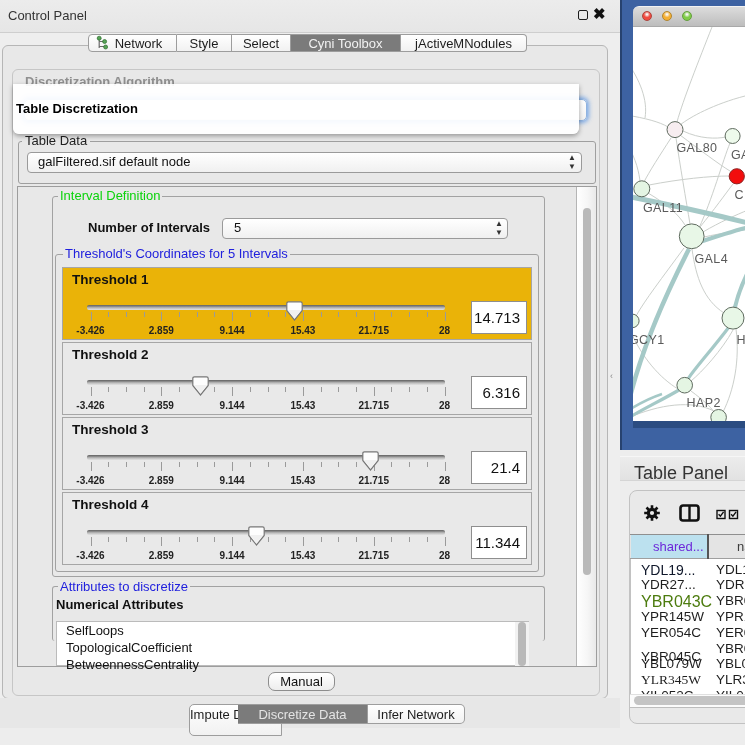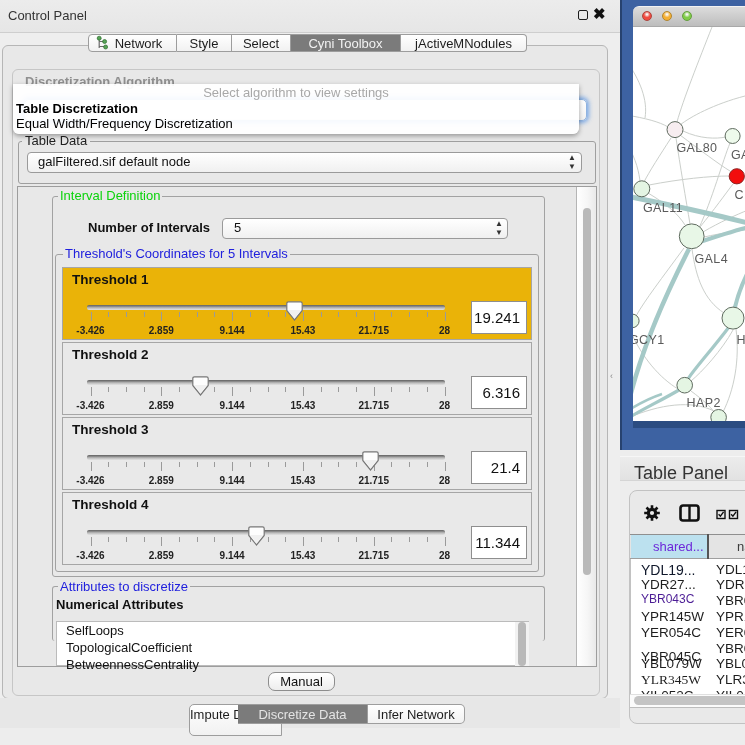--- a/index.html
+++ b/index.html
@@ -68,21 +68,21 @@
     <div style="position:absolute;left:2.5px;top:57px;width:50px;text-align:center;font-size:10px;font-weight:bold;color:#222;">-3.426</div>
     <div style="position:absolute;left:73.3px;top:57px;width:50px;text-align:center;font-size:10px;font-weight:bold;color:#222;">2.859</div>
     <div style="position:absolute;left:144.1px;top:57px;width:50px;text-align:center;font-size:10px;font-weight:bold;color:#222;">9.144</div>
     <div style="position:absolute;left:214.9px;top:57px;width:50px;text-align:center;font-size:10px;font-weight:bold;color:#222;">15.43</div>
     <div style="position:absolute;left:285.7px;top:57px;width:50px;text-align:center;font-size:10px;font-weight:bold;color:#222;">21.715</div>
     <div style="position:absolute;left:356.5px;top:57px;width:50px;text-align:center;font-size:10px;font-weight:bold;color:#222;">28</div>
     <svg style="position:absolute;left:223.3px;top:33px;" width="17" height="20" viewBox="0 0 17 20">
       <path d="M2.5 0.8 L14.5 0.8 Q16.2 0.8 16.2 2.5 L16.2 9.5 L8.5 19 L0.8 9.5 L0.8 2.5 Q0.8 0.8 2.5 0.8 Z" fill="#fdfdfd" stroke="#777" stroke-width="1.2"></path>
       <path d="M2 9 L15 9 L8.5 17.5 Z" fill="#f0f0f0" stroke="none"></path>
     </svg>
-    <div style="position:absolute;left:408px;top:33px;width:56px;height:33px;background:#fff;border:1px solid #8e8e8e;box-sizing:border-box;font-size:15px;color:#111;text-align:right;line-height:31px;padding-right:6px;">19.241</div>
+    <div style="position:absolute;left:408px;top:33px;width:56px;height:33px;background:#fff;border:1px solid #8e8e8e;box-sizing:border-box;font-size:15px;color:#111;text-align:right;line-height:31px;padding-right:6px;">14.713</div>
   </div>
 <div style="position:absolute;left:62px;top:342px;width:470px;height:73px;border:1px solid #a6a6a6;background:#e9e9e9;box-sizing:border-box;">
     <div style="position:absolute;left:9px;top:4px;font-size:13.5px;font-weight:bold;color:#111;">Threshold 2</div>
     <div style="position:absolute;left:24px;top:37px;width:358px;height:4px;border-radius:2px;background:linear-gradient(#797979,#b9b9b9 45%,#e3e3e3);border-top:1px solid #6e6e6e;"></div>
     <div style="position:absolute;left:27.5px;top:44px;width:1px;height:9px;background:#9a9a9a;"></div>
     <div style="position:absolute;left:45.2px;top:44px;width:1px;height:5px;background:#9a9a9a;"></div>
     <div style="position:absolute;left:62.9px;top:44px;width:1px;height:5px;background:#9a9a9a;"></div>
     <div style="position:absolute;left:80.6px;top:44px;width:1px;height:5px;background:#9a9a9a;"></div>
     <div style="position:absolute;left:98.3px;top:44px;width:1px;height:9px;background:#9a9a9a;"></div>
     <div style="position:absolute;left:116.0px;top:44px;width:1px;height:5px;background:#9a9a9a;"></div>
@@ -194,23 +194,21 @@
 <div style="position:absolute;left:66px;top:658px;font-size:13px;color:#111;">BetweennessCentrality</div>
 <div style="position:absolute;left:515px;top:622px;width:14px;height:44px;background:#f2f2f2;"></div>
 <div style="position:absolute;left:518px;top:622px;width:8px;height:44px;background:#b9b9b9;border-radius:4px;"></div>
 <div style="position:absolute;left:268px;top:672px;width:67px;height:19px;background:linear-gradient(#ffffff,#ededed);border:1px solid #8d8d8d;border-radius:7px;box-sizing:border-box;text-align:center;font-size:13px;line-height:17px;color:#111;">Manual</div>
 <div style="position:absolute;left:0;top:698px;width:620px;height:30px;background:#e7e7e7;"></div>
 <div style="position:absolute;left:0;top:728px;width:620px;height:17px;background:#ededed;"></div>
 <div style="position:absolute;left:145px;top:704px;width:93px;height:32px;border:1px solid #9d9d9d;border-radius:5px 0 0 5px;background:linear-gradient(#ffffff,#f1f1f1);color:#1c1c1c;box-sizing:border-box;text-align:left;font-size:13px;line-height:19px;margin-left:44px;">Impute Data</div>
 <div style="position:absolute;left:238px;top:704px;width:130px;height:20px;border:1px solid #9d9d9d;border-left:none;background:#7b7b7b;color:#e4e4e4;box-sizing:border-box;text-align:center;font-size:13px;line-height:19px;">Discretize Data</div>
 <div style="position:absolute;left:368px;top:704px;width:97px;height:20px;border:1px solid #9d9d9d;border-left:none;border-radius:0 5px 5px 0;background:linear-gradient(#ffffff,#f1f1f1);color:#1c1c1c;box-sizing:border-box;text-align:center;font-size:13px;line-height:19px;">Infer Network</div>
 <div style="position:absolute;left:13px;top:84px;width:566px;height:50px;background:rgba(255,255,255,0.93);border-radius:0 0 6px 6px;box-shadow:0 2px 5px rgba(0,0,0,0.35);">
-    <div style="position:absolute;left:0;top:0;width:566px;height:17px;text-align:center;font-size:13px;color:#a8a8a8;line-height:17px;">Select algorithm to view settings</div>
     <div style="position:absolute;left:3px;top:18px;font-size:13px;font-weight:bold;color:#000;">Table Discretization</div>
-    <div style="position:absolute;left:3px;top:33px;font-size:13px;color:#000;">Equal Width/Frequency Discretization</div>
   </div>
 <div style="position:absolute;left:620px;top:0;width:125px;height:450px;background:#3d62a2;"></div>
 <div style="position:absolute;left:620px;top:0;width:2px;height:450px;background:#27426f;"></div>
 <div style="position:absolute;left:633px;top:421px;width:112px;height:7px;background:#1e3a66;opacity:.55;"></div>
 <div style="position:absolute;left:633px;top:6px;width:112px;height:21px;background:linear-gradient(#dcdcdc,#bdbdbd);border-radius:6px 0 0 0;border-top:1px solid #f2f2f2;border-bottom:1px solid #a9a9a9;box-sizing:border-box;"></div>
 <div style="position:absolute;left:642px;top:11px;width:10px;height:10px;border-radius:50%;background:radial-gradient(circle at 50% 30%, #ffffffcc 0 8%, #f04b41 45%, #f04b41);border:1px solid #ac433c;box-sizing:border-box;"></div>
 <div style="position:absolute;left:662px;top:11px;width:10px;height:10px;border-radius:50%;background:radial-gradient(circle at 50% 30%, #ffffffcc 0 8%, #f5b034 45%, #f5b034);border:1px solid #b1852e;box-sizing:border-box;"></div>
 <div style="position:absolute;left:682px;top:11px;width:10px;height:10px;border-radius:50%;background:radial-gradient(circle at 50% 30%, #ffffffcc 0 8%, #80cc48 45%, #80cc48);border:1px solid #639e3c;box-sizing:border-box;"></div>
 <svg style="position:absolute;left:633px;top:27px;background:#ffffff;" width="112" height="394" viewBox="633 27 112 394">
     <g fill="none" stroke="#cbcfcb" stroke-width="1">
@@ -289,21 +287,21 @@
 <div style="position:absolute;left:631px;top:535px;width:76px;height:23px;background:#bce1ef;"></div>
 <div style="position:absolute;left:707px;top:534px;width:1.5px;height:25px;background:#555;"></div>
 <div style="position:absolute;left:653px;top:540px;font-size:13px;color:#6d28d9;">shared...</div>
 <div style="position:absolute;left:737px;top:540px;font-size:13px;color:#3c3c3c;">na</div>
 <div style="position:absolute;left:630px;top:559px;width:115px;height:135px;background:#fff;border-left:1px solid #c2c2c2;box-sizing:border-box;"></div>
 <div style="position:absolute;left:630px;top:559px;width:115px;height:135px;overflow:hidden;">
     <div style="position:absolute;left:11px;top:2.5px;font-size:14px;color:#0f172a;">YDL19...</div>
     <div style="position:absolute;left:86px;top:2.5px;font-size:13.5px;color:#1e1e1e;">YDL1</div>
     <div style="position:absolute;left:11px;top:18.3px;font-size:13.5px;color:#1e1e1e;">YDR27...</div>
     <div style="position:absolute;left:86px;top:18.3px;font-size:13.5px;color:#1e1e1e;">YDR2</div>
-    <div style="position:absolute;left:11px;top:34.1px;font-size:12px;color:#4c1d95;">YBR043C</div>
+    <div style="position:absolute;left:11px;top:34.1px;font-size:16px;color:#4d7c0f;">YBR043C</div>
     <div style="position:absolute;left:86px;top:34.1px;font-size:13.5px;color:#1e1e1e;">YBR0</div>
     <div style="position:absolute;left:11px;top:49.9px;font-size:13.5px;color:#1e1e1e;text-align:right;">YPR145W</div>
     <div style="position:absolute;left:86px;top:49.9px;font-size:13.5px;color:#1e1e1e;">YPR1</div>
     <div style="position:absolute;left:11px;top:65.7px;font-size:13.5px;color:#1e1e1e;">YER054C</div>
     <div style="position:absolute;left:86px;top:65.7px;font-size:13.5px;color:#1e1e1e;">YER0</div>
     <div style="position:absolute;left:11px;top:81.5px;font-size:13.5px;color:#1e1e1e;margin-top:8px;">YBR045C</div>
     <div style="position:absolute;left:86px;top:81.5px;font-size:13.5px;color:#1e1e1e;">YBR0</div>
     <div style="position:absolute;left:11px;top:97.3px;font-size:13.5px;color:#1e1e1e;">YBL079W</div>
     <div style="position:absolute;left:86px;top:97.3px;font-size:13.5px;color:#1e1e1e;">YBL0</div>
     <div style="position:absolute;left:11px;top:113.1px;font-size:13.5px;color:#1e1e1e;font-family:Liberation Serif, serif;">YLR345W</div>

